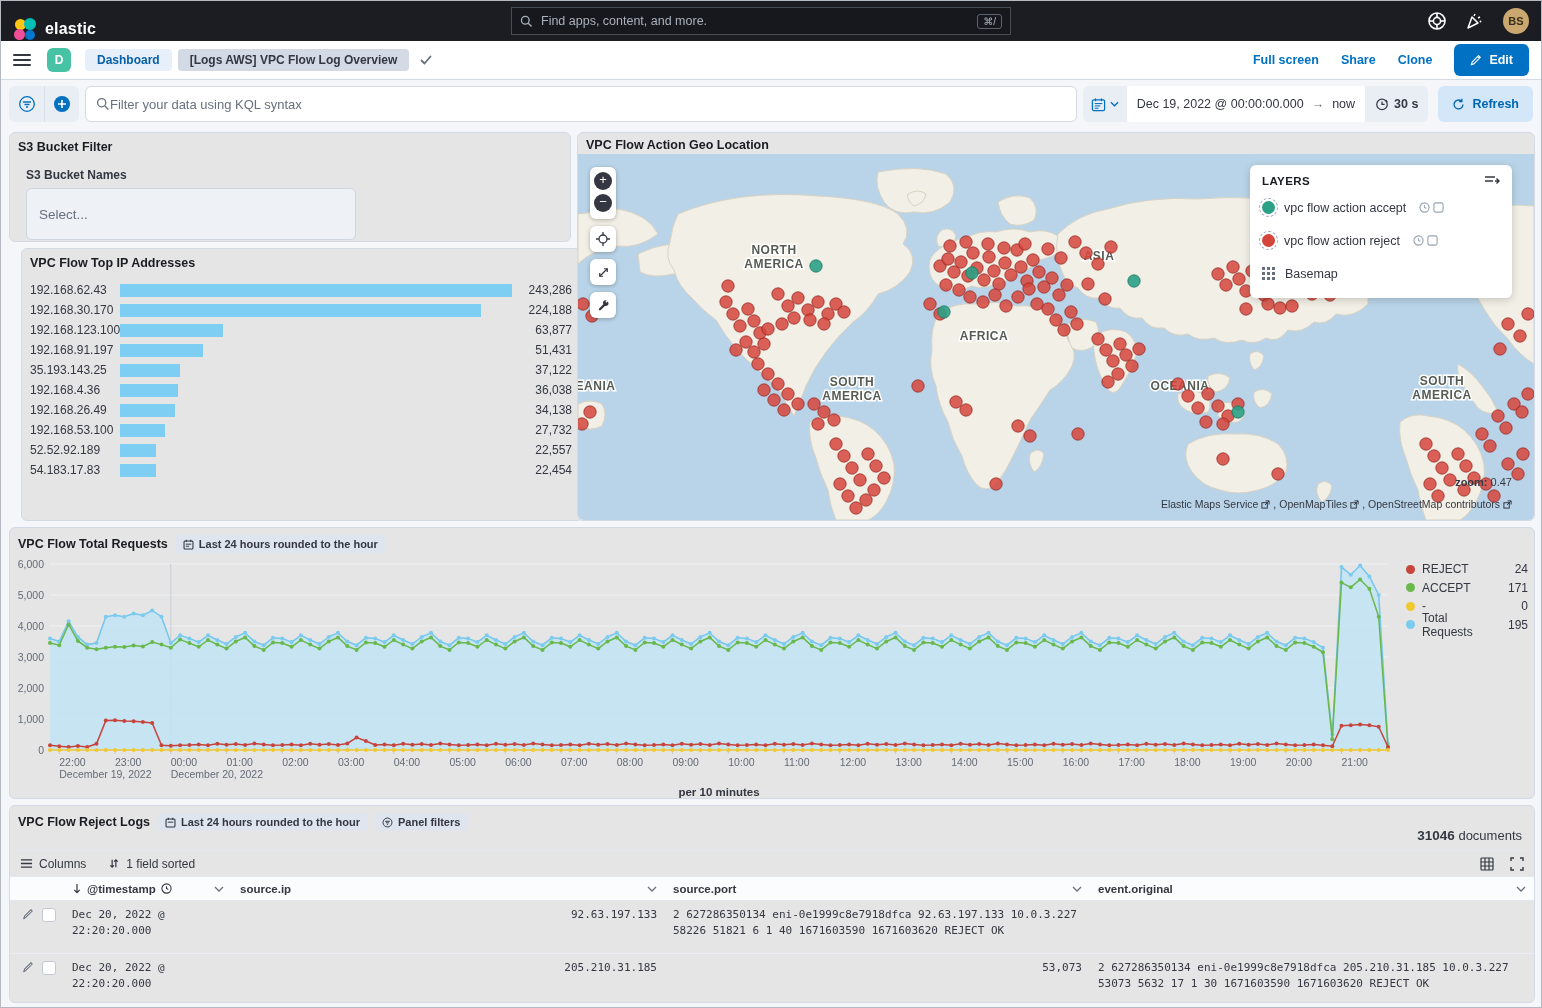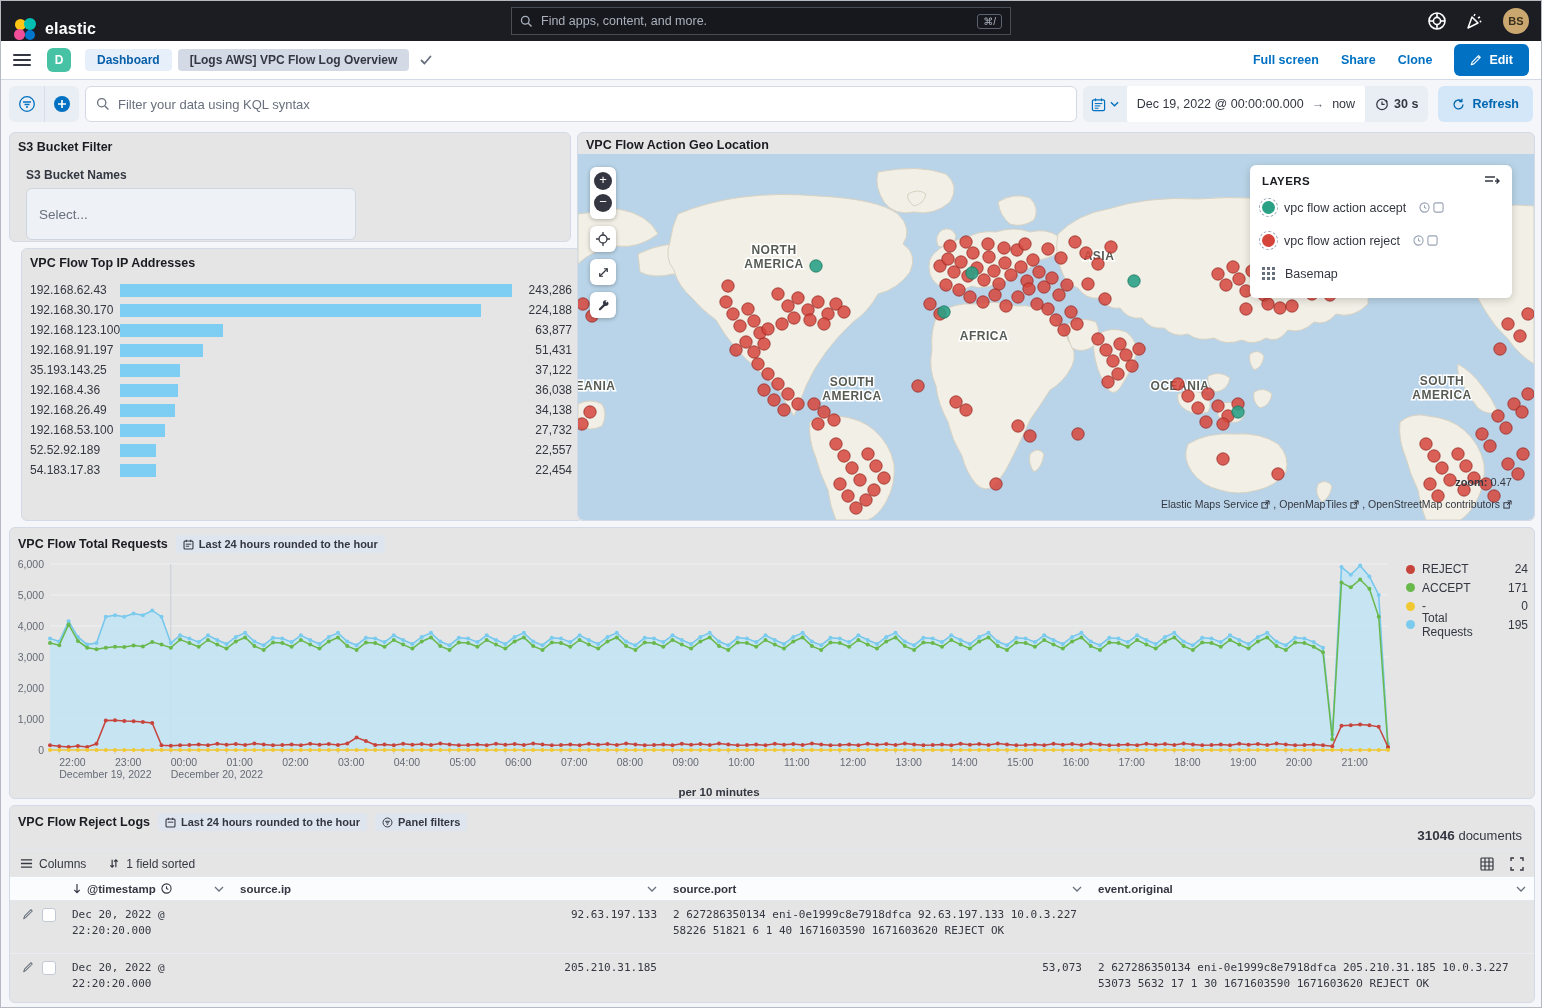--- a/index.html
+++ b/index.html
@@ -28,21 +28,21 @@
   .crumb.cur { background:#d3dae6; color:#343741; margin-right:10px; }
   .nav-right { margin-left:auto; display:flex; align-items:center; gap:22px; }
   .navlink { color:#0071c2; font-size:12.5px; font-weight:600; cursor:pointer; }
   .btn-edit { background:#0071c3; color:#fff; font-size:12.5px; font-weight:600; border:none; border-radius:6px; height:32px; padding:0 16px; display:flex; align-items:center; gap:7px; cursor:pointer; }
 
   
   .filterbar { position:absolute; left:0; top:79px; width:100%; height:48px; display:flex; align-items:center; padding:0 8px; gap:6px; }
   .fgroup { display:flex; background:#e9edf4; border-radius:6px; overflow:hidden; }
   .fbtn { width:35px; height:36px; display:flex; align-items:center; justify-content:center; cursor:pointer; }
   .fbtn + .fbtn { border-left:1px solid #d8dee8; }
-  .kql { flex:1; height:36px; background:#fff; border:1px solid #d3dae6; border-radius:6px; display:flex; align-items:center; padding:0 10px; gap:8px; }
+  .kql { flex:1; height:36px; background:#fff; border:1px solid #d3dae6; border-radius:6px; display:flex; align-items:center; padding:0 10px; }
   .kql .ph { color:#69707d; font-size:13px; }
   .timepick { display:flex; align-items:center; background:#e9edf4; border-radius:6px; height:36px; }
   .tp-cal { width:44px; display:flex; align-items:center; justify-content:center; gap:4px; cursor:pointer; }
   .tp-range { background:#fff; height:36px; display:flex; align-items:center; padding:0 10px; gap:8px; font-size:12.5px; color:#343741; border-radius:2px; }
   .tp-int { display:flex; align-items:center; gap:5px; padding:0 10px; font-size:12.5px; font-weight:600; color:#343741; cursor:pointer; }
   .btn-refresh { margin-left:4px; background:#d3e7f8; border:none; color:#0066b0; font-size:12.5px; font-weight:600; height:36px; border-radius:6px; padding:0 14px; display:flex; align-items:center; gap:7px; cursor:pointer; }
 
   
   .panel { position:absolute; background:#e5e5e5; border:1px solid #d3dae6; border-radius:6px; }
   .ptitle { font-size:12.5px; font-weight:700; color:#1a1c21; }

